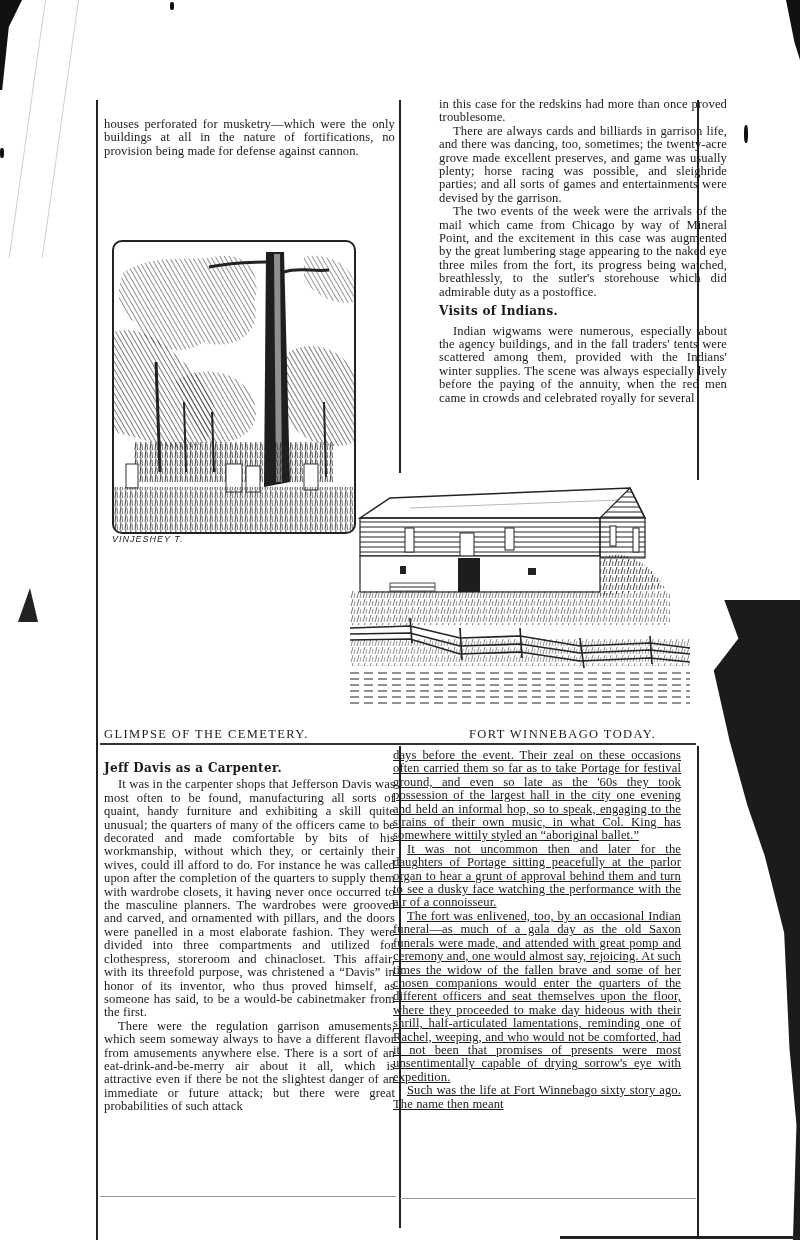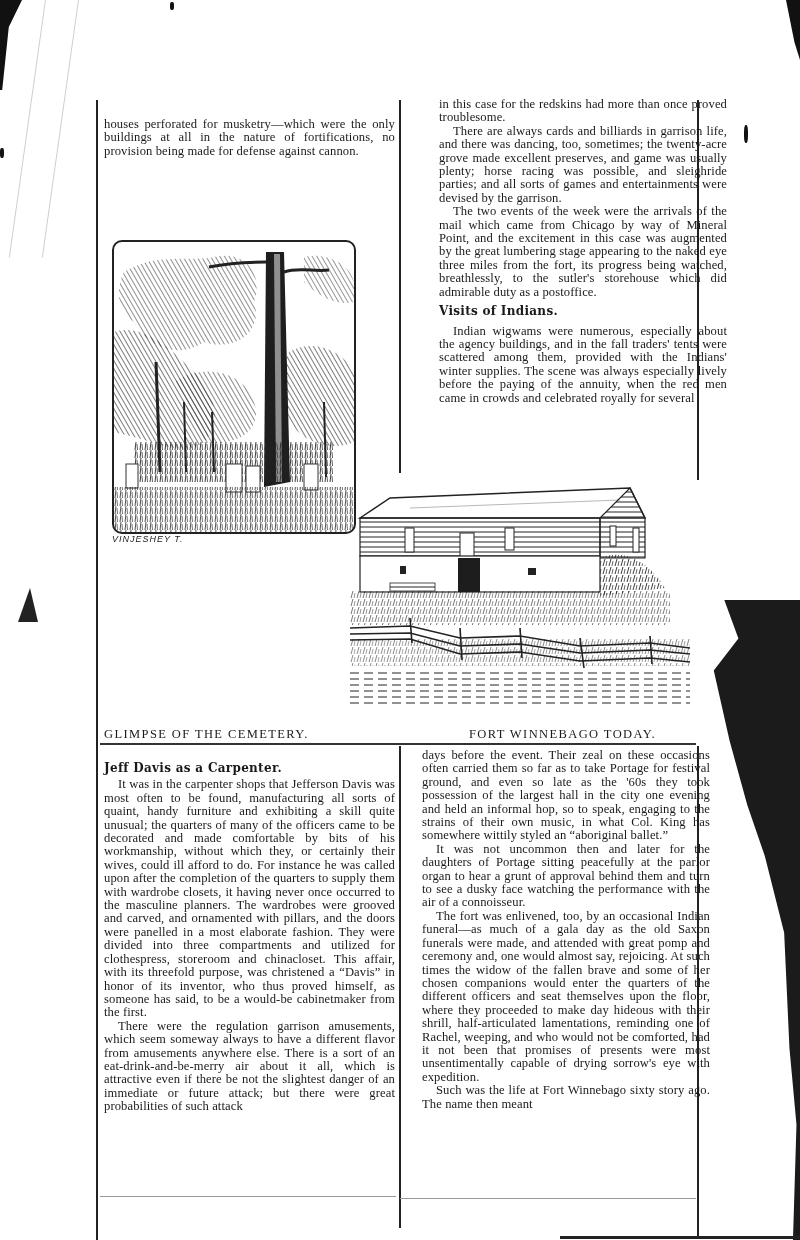--- a/index.html
+++ b/index.html
@@ -191,21 +191,21 @@
 <div class="rule-h" style="left:100px;top:743px;width:596px;"></div>
 
 <div class="col" style="left:104px;top:748px;width:291px;">
   <div class="subhead" style="margin:14px 0 3px 0;">Jeff Davis as a Carpenter.</div>
   <p class="ind">It was in the carpenter shops that Jefferson Davis was most often to be found, manufacturing all sorts of quaint, handy furniture and exhibiting a skill quite unusual; the quarters of many of the officers came to be decorated and made comfortable by bits of his workmanship, without which they, or certainly their wives, could ill afford to do. For instance he was called upon after the completion of the quarters to supply them with wardrobe closets, it having never once occurred to the masculine planners. The wardrobes were grooved and carved, and ornamented with pillars, and the doors were panelled in a most elaborate fashion. They were divided into three compartments and utilized for clothespress, storeroom and chinacloset. This affair, with its threefold purpose, was christened a “Davis” in honor of its inventor, who thus proved himself, as someone has said, to be a would-be cabinetmaker from the first.</p>
   <p class="ind">There were the regulation garrison amusements, which seem someway always to have a different flavor from amusements anywhere else. There is a sort of an eat-drink-and-be-merry air about it all, which is attractive even if there be not the slightest danger of an immediate or future attack; but there were great probabilities of such attack</p>
 </div>
 
 <div class="rule-v" style="left:399px;top:746px;height:482px;"></div>
 
-<div class="col" style="left:422px;top:749px;width:288px;">
+<div class="col" style="left:393px;top:749px;width:288px;text-decoration:underline;">
   <p>days before the event. Their zeal on these occasions often carried them so far as to take Portage for festival ground, and even so late as the '60s they took possession of the largest hall in the city one evening and held an informal hop, so to speak, engaging to the strains of their own music, in what Col. King has somewhere wittily styled an “aboriginal ballet.”</p>
   <p class="ind">It was not uncommon then and later for the daughters of Portage sitting peacefully at the parlor organ to hear a grunt of approval behind them and turn to see a dusky face watching the performance with the air of a connoisseur.</p>
   <p class="ind">The fort was enlivened, too, by an occasional Indian funeral—as much of a gala day as the old Saxon funerals were made, and attended with great pomp and ceremony and, one would almost say, rejoicing. At such times the widow of the fallen brave and some of her chosen companions would enter the quarters of the different officers and seat themselves upon the floor, where they proceeded to make day hideous with their shrill, half-articulated lamentations, reminding one of Rachel, weeping, and who would not be comforted, had it not been that promises of presents were most unsentimentally capable of drying sorrow's eye with expedition.</p>
   <p class="ind">Such was the life at Fort Winnebago sixty story ago. The name then meant</p>
 </div>
 
 <div class="rule-h" style="left:100px;top:1196px;width:296px;height:1px;background:#999;"></div>
 <div class="rule-h" style="left:400px;top:1198px;width:296px;height:1px;background:#999;"></div>
 <div class="rule-h" style="left:560px;top:1236px;width:240px;height:3px;background:#222;"></div>
 

